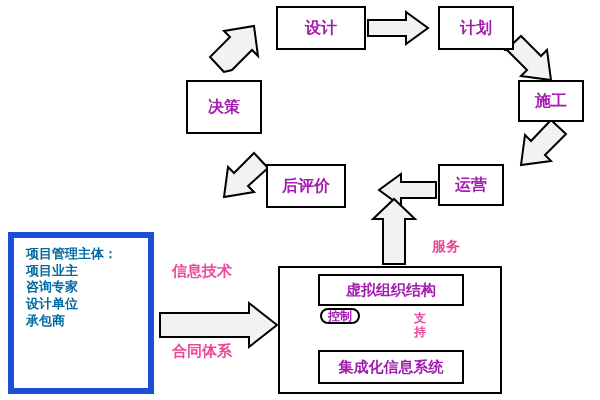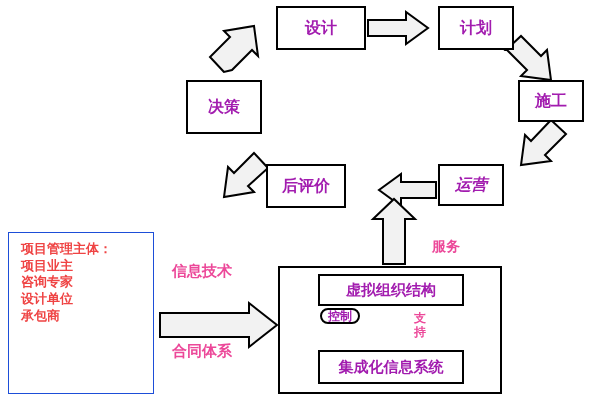--- a/index.html
+++ b/index.html
@@ -36,24 +36,24 @@
   }
   .panel {
     position: absolute;
     box-sizing: border-box;
     border: 2px solid #000000;
     background: #ffffff;
   }
   .subject-list {
     position: absolute;
     box-sizing: border-box;
-    border: 1px solid #1d4ed8;
+    border: 6px solid #1d4ed8;
     background: #ffffff;
     padding: 8px 10px 6px 12px;
-    color: #ef4444;
+    color: #0369a1;
     font-weight: bold;
     font-size: 13px;
     line-height: 1.28;
   }
   .subject-list div {
     white-space: nowrap;
   }
   svg.arrows {
     position: absolute;
     left: 0;
@@ -116,21 +116,21 @@
   </div>
 
   <div class="box" style="left:438px; top:6px; width:76px; height:44px; font-size:16px;">
     <span>计划</span>
   </div>
 
   <div class="box" style="left:518px; top:80px; width:66px; height:42px; font-size:16px;">
     <span>施工</span>
   </div>
 
-  <div class="box" style="left:438px; top:164px; width:66px; height:42px; font-size:16px;font-style:italic;">
+  <div class="box" style="left:438px; top:164px; width:66px; height:42px; font-size:16px;">
     <span>运营</span>
   </div>
 
   <div class="box" style="left:266px; top:164px; width:80px; height:44px; font-size:16px;">
     <span>后评价</span>
   </div>
 
   <div class="box" style="left:186px; top:80px; width:76px; height:54px; font-size:16px;">
     <span>决策</span>
   </div>

